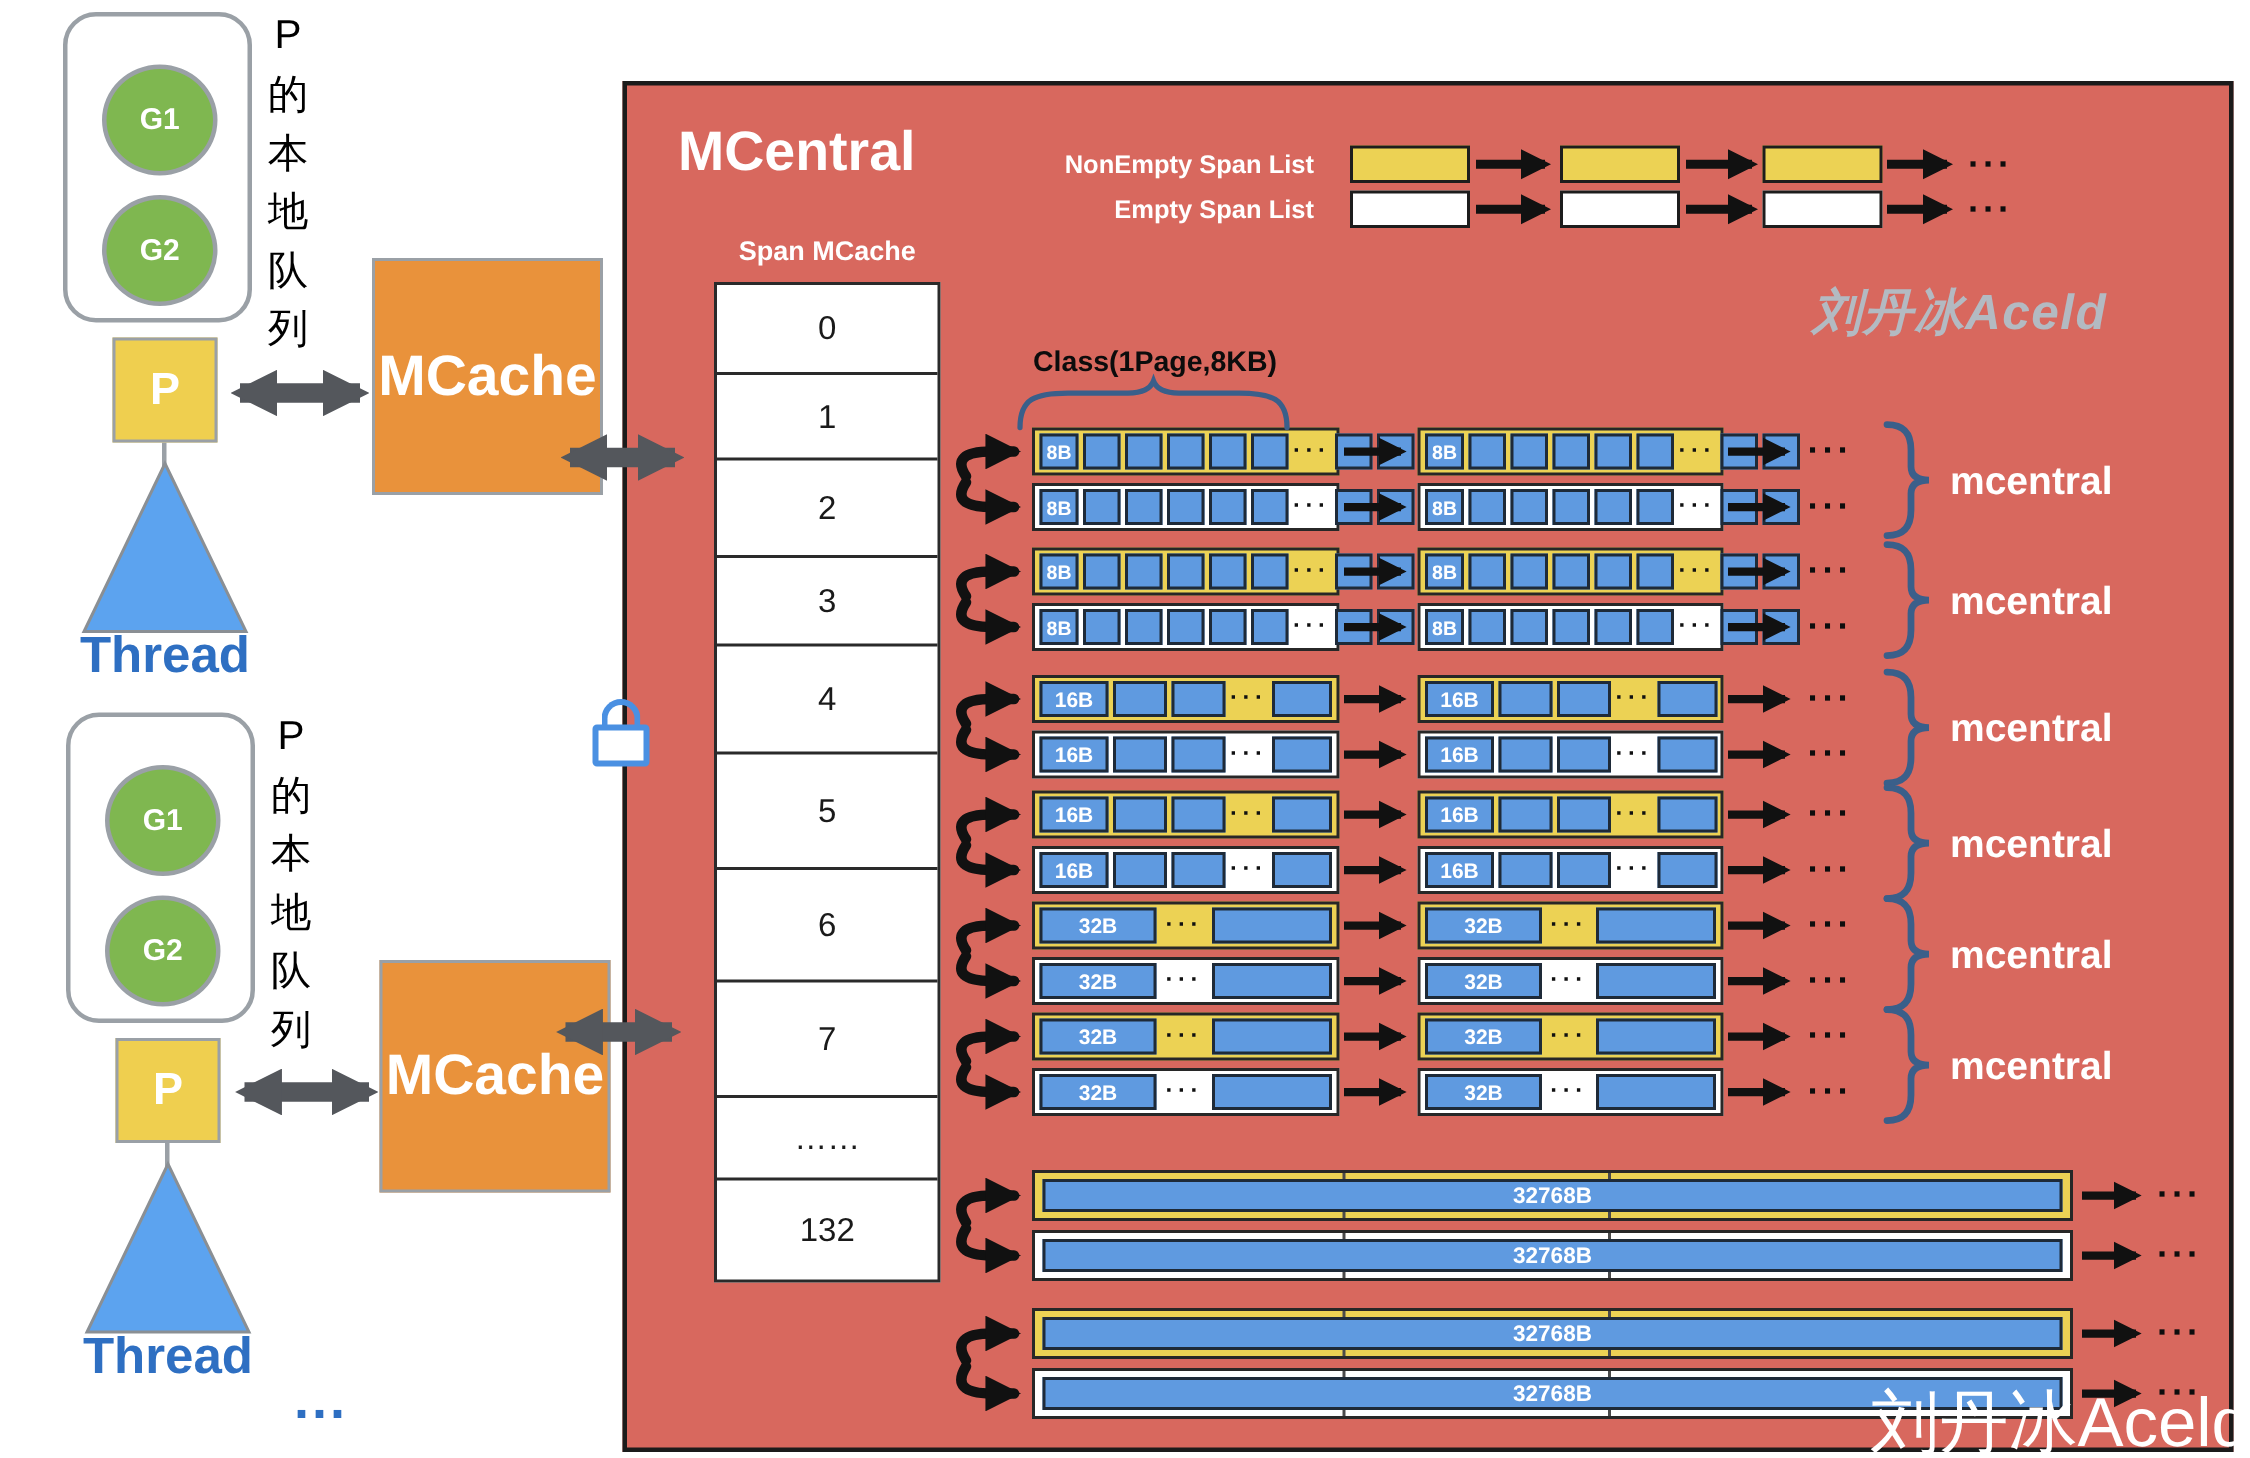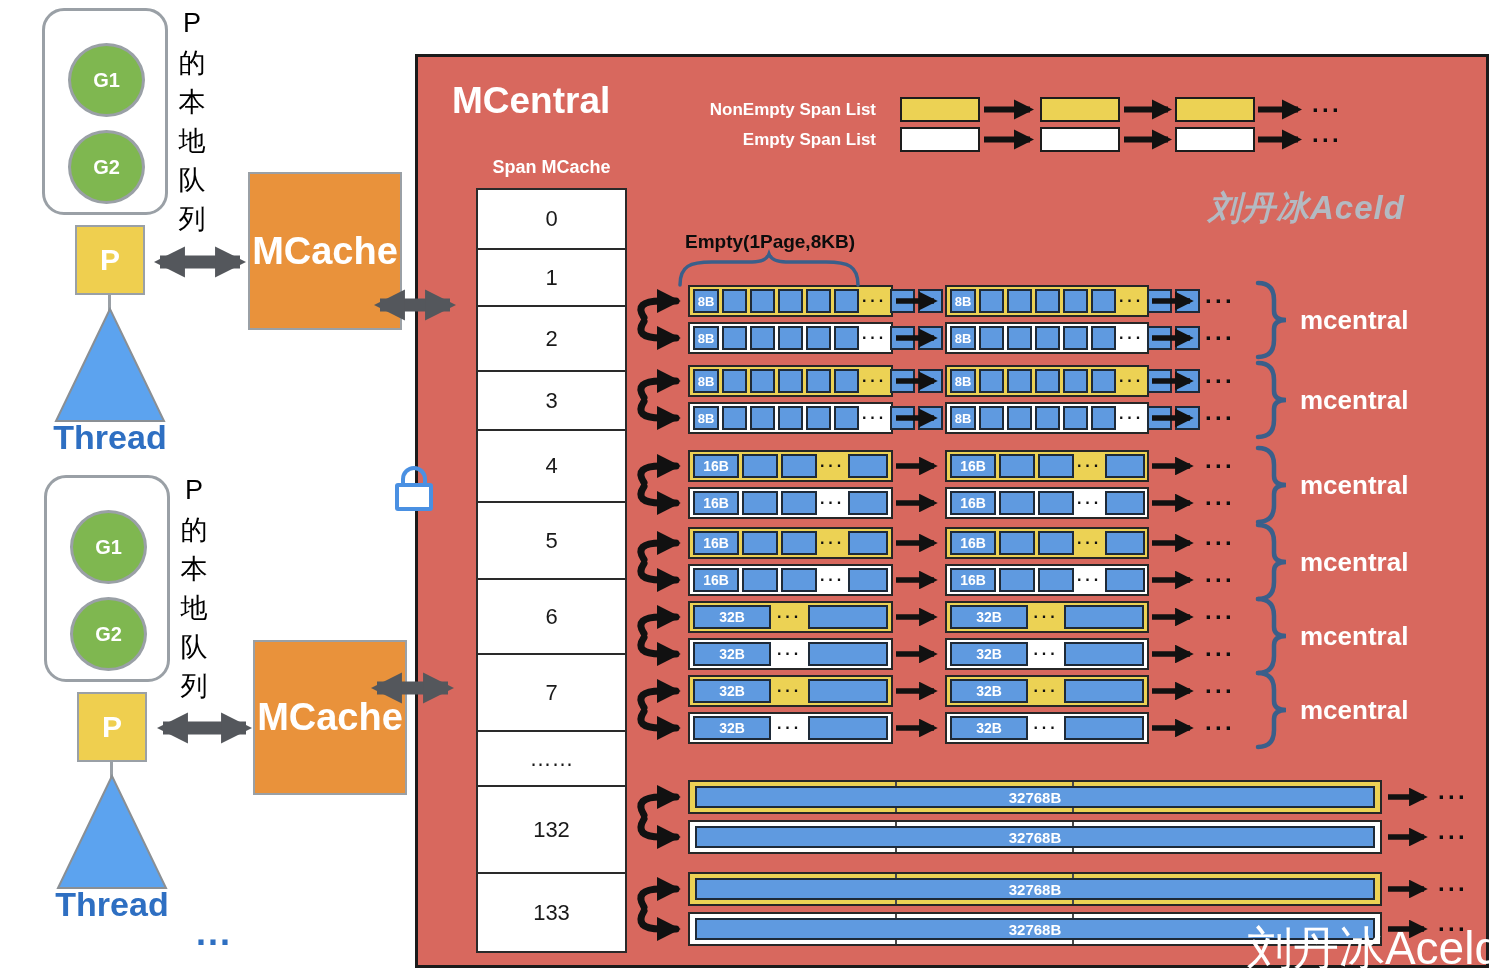--- a/index.html
+++ b/index.html
@@ -80,24 +80,23 @@
   <div id="span-class-table" class="abs">
       <div class="sc-row" style="height: 58px;">0</div>
       <div class="sc-row" style="height: 57px;">1</div>
       <div class="sc-row" style="height: 65px;">2</div>
       <div class="sc-row" style="height: 59px;">3</div>
       <div class="sc-row" style="height: 72px;">4</div>
       <div class="sc-row" style="height: 77px;">5</div>
       <div class="sc-row" style="height: 75px;">6</div>
       <div class="sc-row" style="height: 77px;">7</div>
       <div class="sc-row" style="height: 55px;">……</div>
-      <div class="sc-row" style="height: 87px;">132</div>
-      <div class="sc-row" style="height: 79px;">133</div>
+      <div class="sc-row" style="height: 68px;">132</div>
     </div>
-  <div id="mspan-label" class="abs">Empty(1Page,8KB)</div>
+  <div id="mspan-label" class="abs">Class(1Page,8KB)</div>
   <div id="wm-top" class="abs">刘丹冰Aceld</div>
   <div id="wm-bottom" class="abs">刘丹冰Aceld</div>
   <div id="lock-shackle" class="abs"></div>
   <div id="lock-body" class="abs"></div>
   <div id="gen-layer">
       <div class="abs chain-node" style="left: 900px; top: 97px; width: 80px; background: rgb(236, 210, 84);"></div>
       <div class="abs chain-node" style="left: 1040px; top: 97px; width: 80px; background: rgb(236, 210, 84);"></div>
       <div class="abs chain-node" style="left: 1175px; top: 97px; width: 80px; background: rgb(236, 210, 84);"></div>
       <div class="abs tail-dots" style="left: 1312px; top: 94.5px; width: 50px;">···</div>
       <div class="abs chain-node" style="left: 900px; top: 127px; width: 80px; background: rgb(255, 255, 255);"></div>

